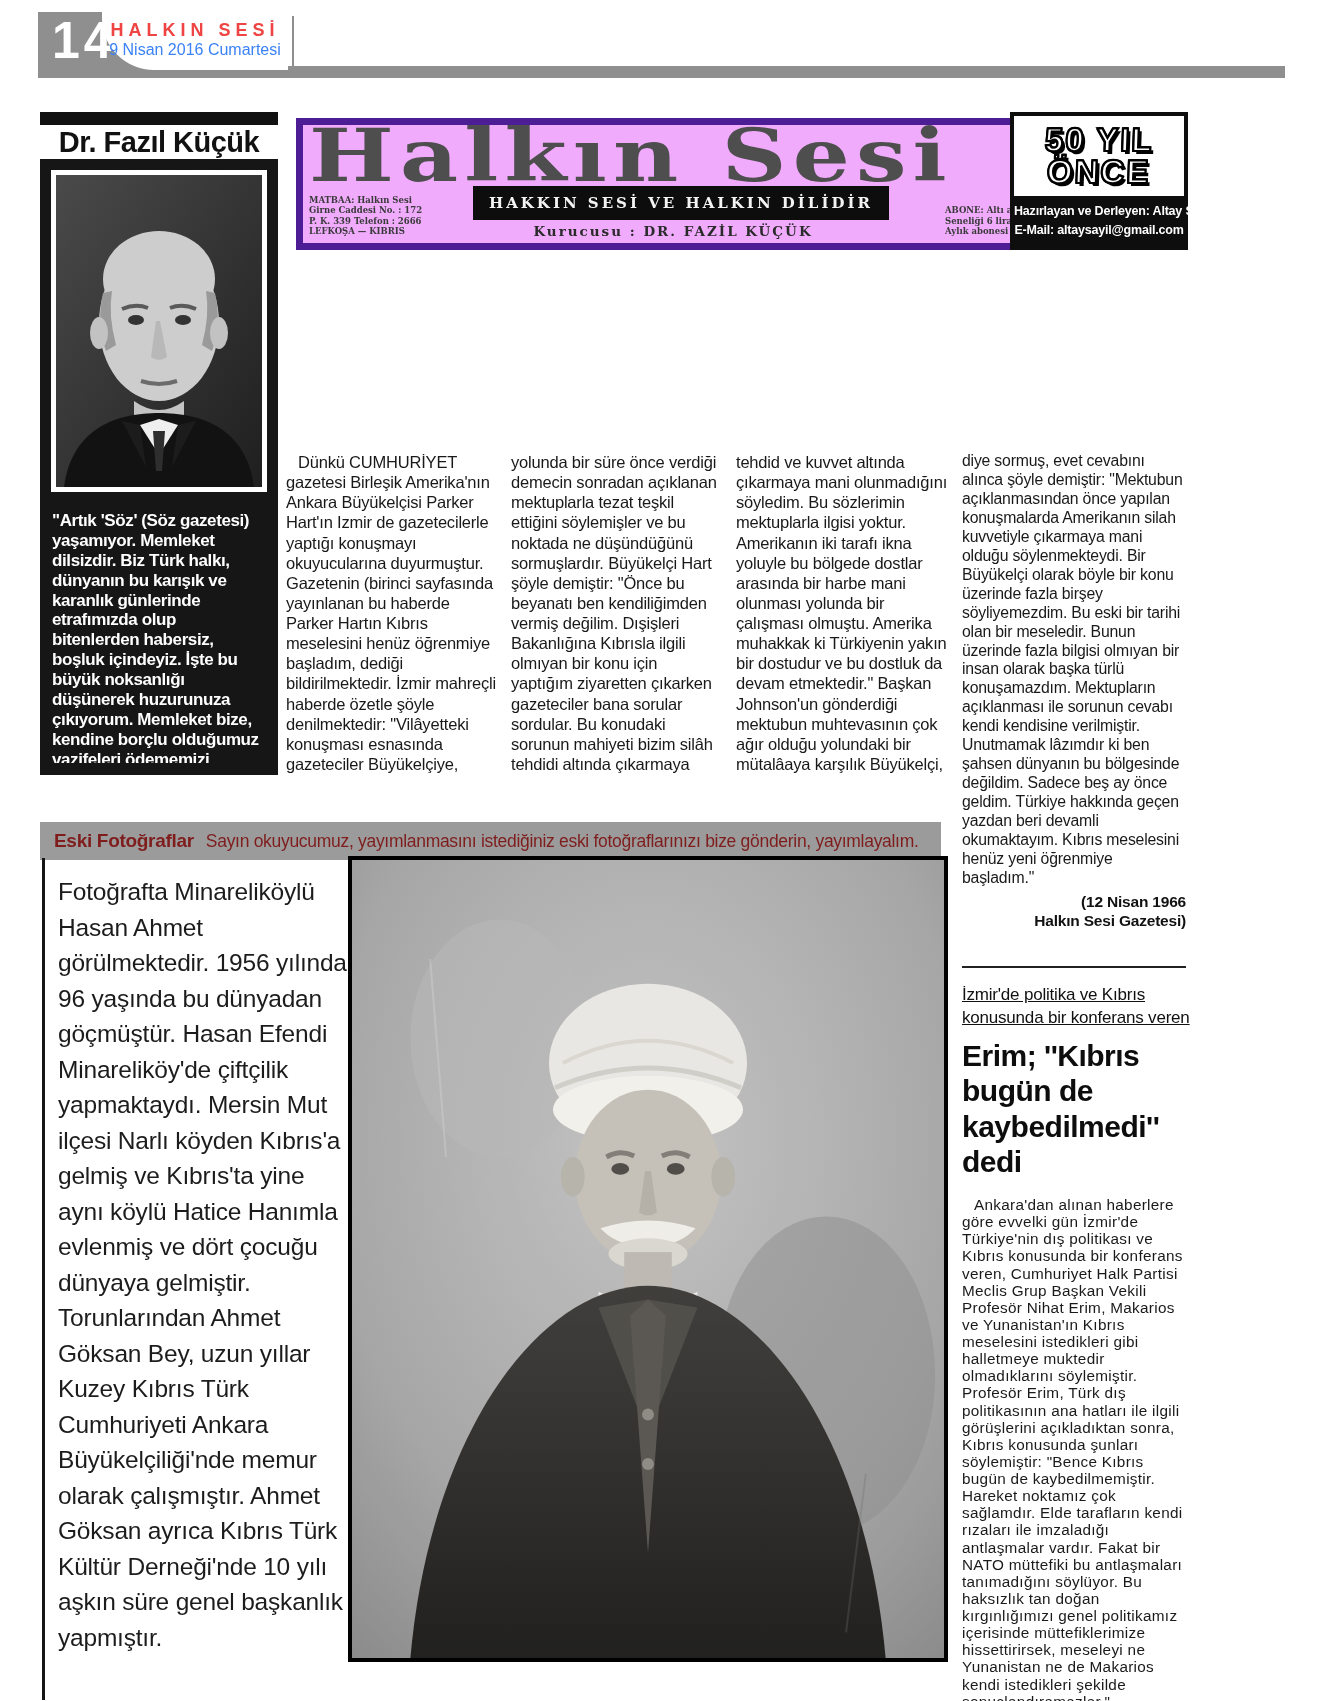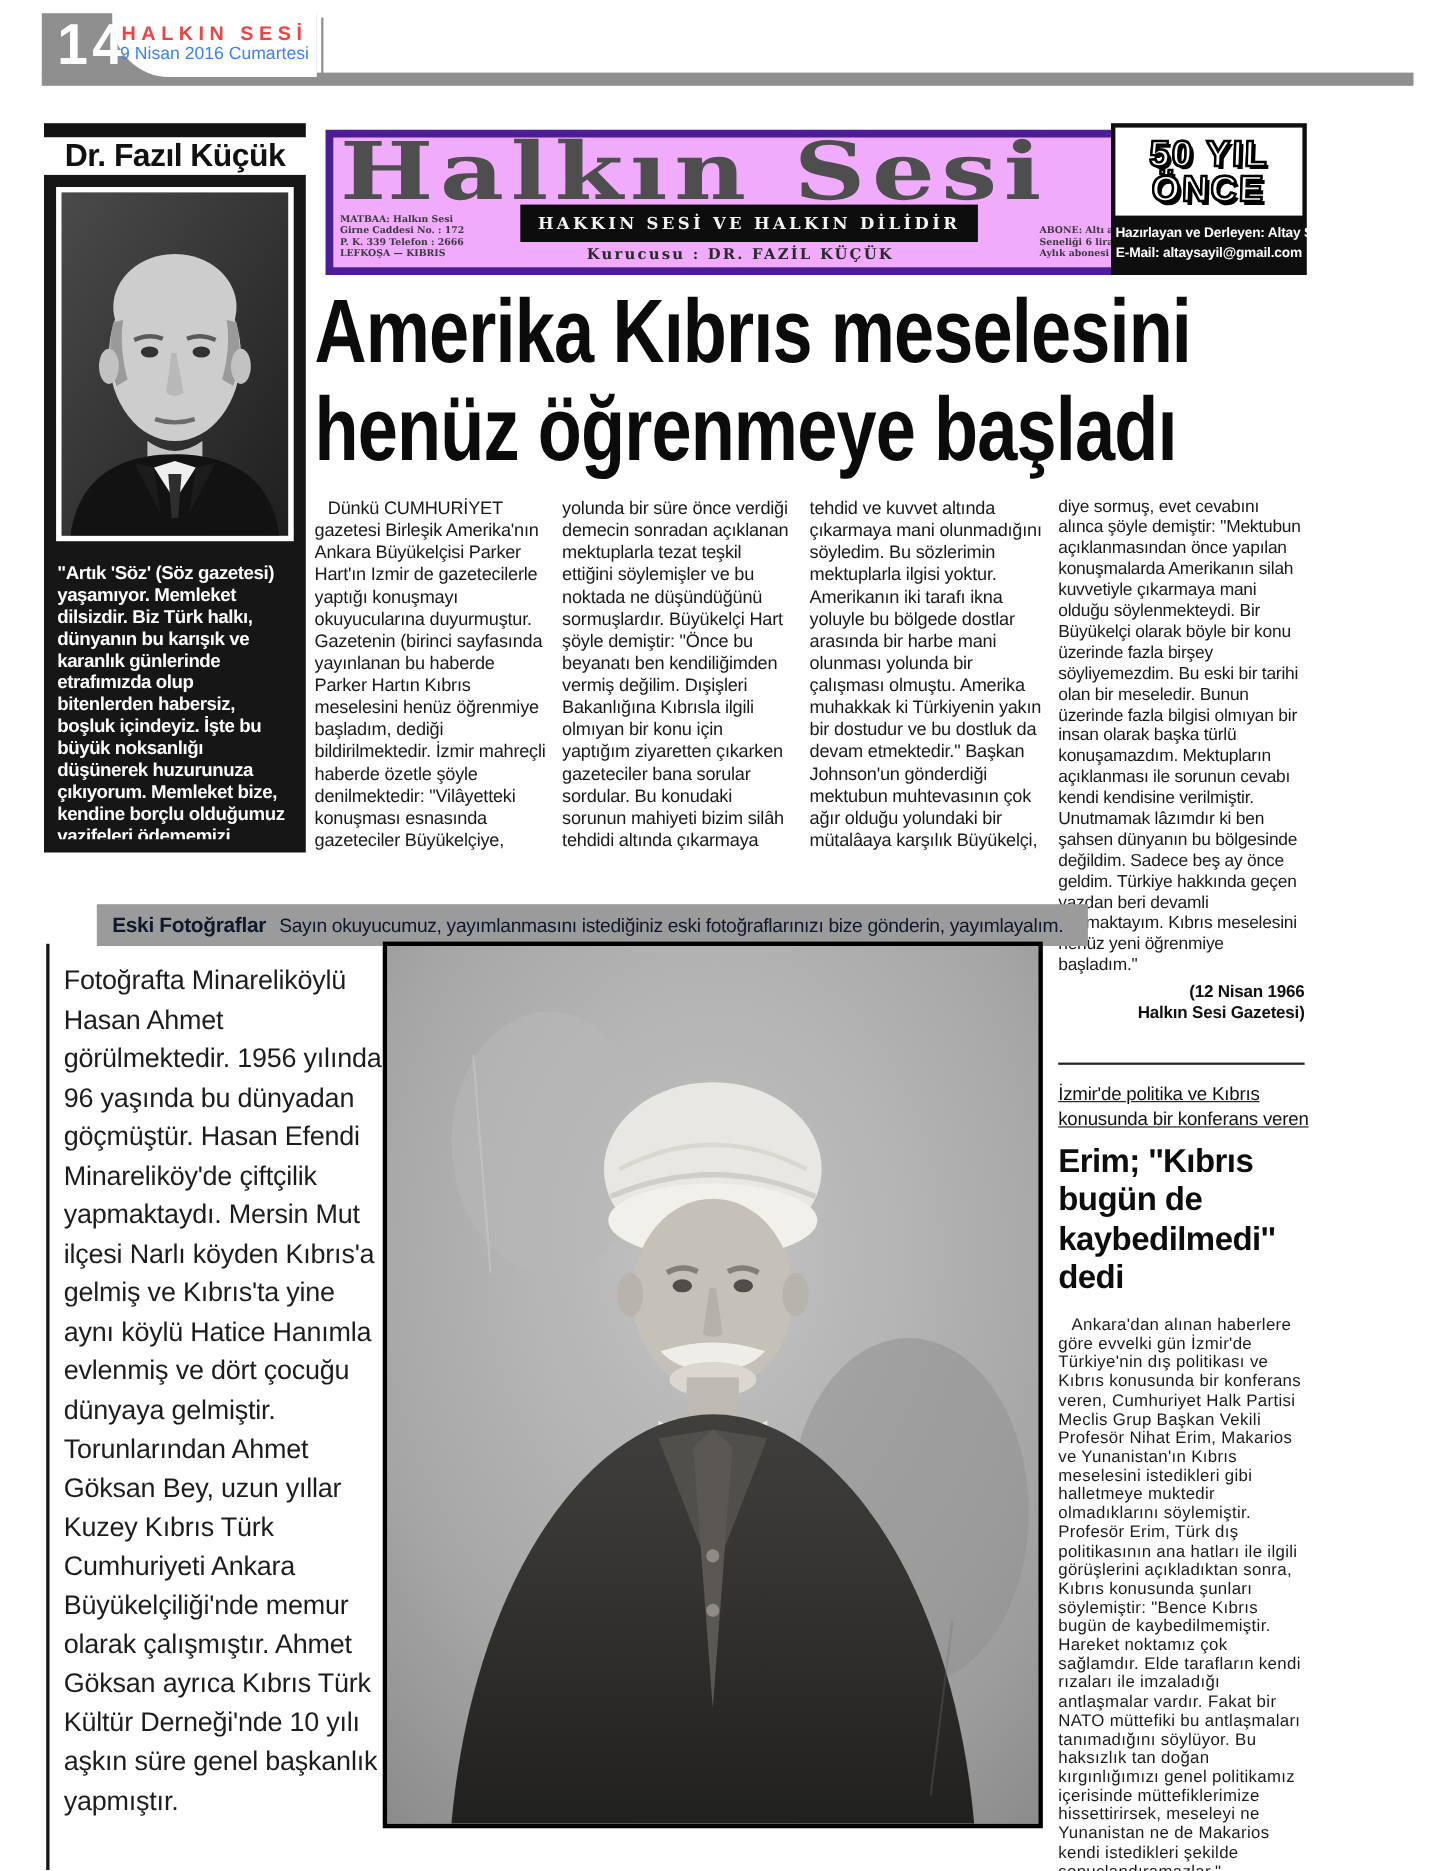--- a/index.html
+++ b/index.html
@@ -64,23 +64,23 @@
   
   .bodycol{font-size:16.5px;line-height:1.22;letter-spacing:-0.2px;color:#191919;}
   .col1{left:286px;top:452px;width:212px;height:324px;overflow:hidden;}
   .col2{left:511px;top:452px;width:212px;height:324px;overflow:hidden;}
   .col3{left:736px;top:452px;width:212px;height:324px;overflow:hidden;}
   .col4{left:962px;top:452px;width:224px;font-size:15.8px;line-height:1.2;}
   .indent{text-indent:12px;}
   .dateline{font-weight:bold;text-align:right;font-size:15.5px;line-height:1.25;margin-top:4px;color:#111;}
 
   
-  .banner{left:40px;top:822px;width:901px;height:38px;background:#9b9b9b;color:#0f172a;
+  .banner{left:40px;top:822px;width:901px;height:38px;background:#9b9b9b;color:#7f1d1d;
           line-height:38px;white-space:nowrap;overflow:hidden;padding-left:14px;box-sizing:border-box;
-          letter-spacing:-0.3px;margin-left:48px;}
+          letter-spacing:-0.3px;}
   .banner b{font-size:19px;font-weight:bold;margin-right:12px;}
   .banner span{font-size:17.5px;}
 
   
   .story-vline{left:42px;top:858px;width:3px;height:842px;background:#151515;}
   .story-text{left:58px;top:874px;width:290px;font-size:24.5px;line-height:1.45;color:#1c1c1c;
               letter-spacing:-0.2px;}
 
   
   .oldphoto{left:348px;top:856px;width:600px;height:806px;border:4px solid #000;box-sizing:border-box;
@@ -168,24 +168,20 @@
     <div class="fifty-top">
       <div class="fifty-line">50 YIL</div>
       <div class="fifty-line">ÖNCE</div>
     </div>
     <div class="fifty-bottom">
       <div>Hazırlayan ve Derleyen: Altay Sayıl</div>
       <div>E-Mail: altaysayil@gmail.com</div>
     </div>
   </div>
 
-  <div class="abs headline">
-    <div class="headline-line">Amerika Kıbrıs meselesini</div>
-    <div class="headline-line">henüz öğrenmeye başladı</div>
-  </div>
 
   <div class="abs bodycol col1 indent">Dünkü CUMHURİYET gazetesi Birleşik Amerika'nın Ankara Büyükelçisi Parker Hart'ın Izmir de gazetecilerle yaptığı konuşmayı okuyucularına duyurmuştur. Gazetenin (birinci sayfasında yayınlanan bu haberde Parker Hartın Kıbrıs meselesini henüz öğrenmiye başladım, dediği bildirilmektedir. İzmir mahreçli haberde özetle şöyle denilmektedir: "Vilâyetteki konuşması esnasında gazeteciler Büyükelçiye, Amerikanın Kıbrısa bir Türk çıkarmasını engellemediği</div>
   <div class="abs bodycol col2">yolunda bir süre önce verdiği demecin sonradan açıklanan mektuplarla tezat teşkil ettiğini söylemişler ve bu noktada ne düşündüğünü sormuşlardır. Büyükelçi Hart şöyle demiştir: "Önce bu beyanatı ben kendiliğimden vermiş değilim. Dışişleri Bakanlığına Kıbrısla ilgili olmıyan bir konu için yaptığım ziyaretten çıkarken gazeteciler bana sorular sordular. Bu konudaki sorunun mahiyeti bizim silâh tehdidi altında çıkarmaya mani olduğumuz şeklindeydi. Ben de böyle bir</div>
   <div class="abs bodycol col3">tehdid ve kuvvet altında çıkarmaya mani olunmadığını söyledim. Bu sözlerimin mektuplarla ilgisi yoktur. Amerikanın iki tarafı ikna yoluyle bu bölgede dostlar arasında bir harbe mani olunması yolunda bir çalışması olmuştu. Amerika muhakkak ki Türkiyenin yakın bir dostudur ve bu dostluk da devam etmektedir." Başkan Johnson'un gönderdiği mektubun muhtevasının çok ağır olduğu yolundaki bir mütalâaya karşılık Büyükelçi, önce mektubu okudunuz mu</div>
   <div class="abs bodycol col4">
     <div>diye sormuş, evet cevabını alınca şöyle demiştir: "Mektubun açıklanmasından önce yapılan konuşmalarda Amerikanın silah kuvvetiyle çıkarmaya mani olduğu söylenmekteydi. Bir Büyükelçi olarak böyle bir konu üzerinde fazla birşey söyliyemezdim. Bu eski bir tarihi olan bir meseledir. Bunun üzerinde fazla bilgisi olmıyan bir insan olarak başka türlü konuşamazdım. Mektupların açıklanması ile sorunun cevabı kendi kendisine verilmiştir. Unutmamak lâzımdır ki ben şahsen dünyanın bu bölgesinde değildim. Sadece beş ay önce geldim. Türkiye hakkında geçen yazdan beri devamli okumaktayım. Kıbrıs meselesini henüz yeni öğrenmiye başladım."</div>
     <div class="dateline">
       <div>(12 Nisan 1966</div>
       <div>Halkın Sesi Gazetesi)</div>
     </div>

